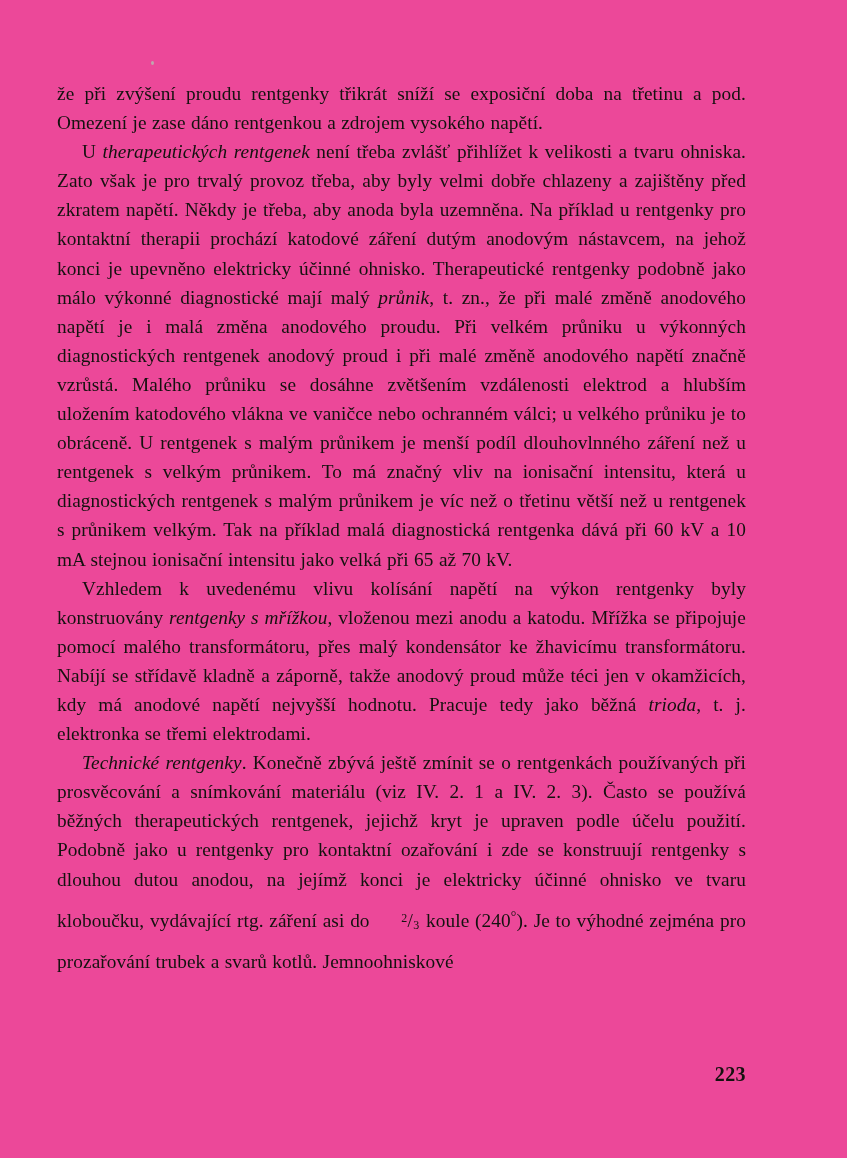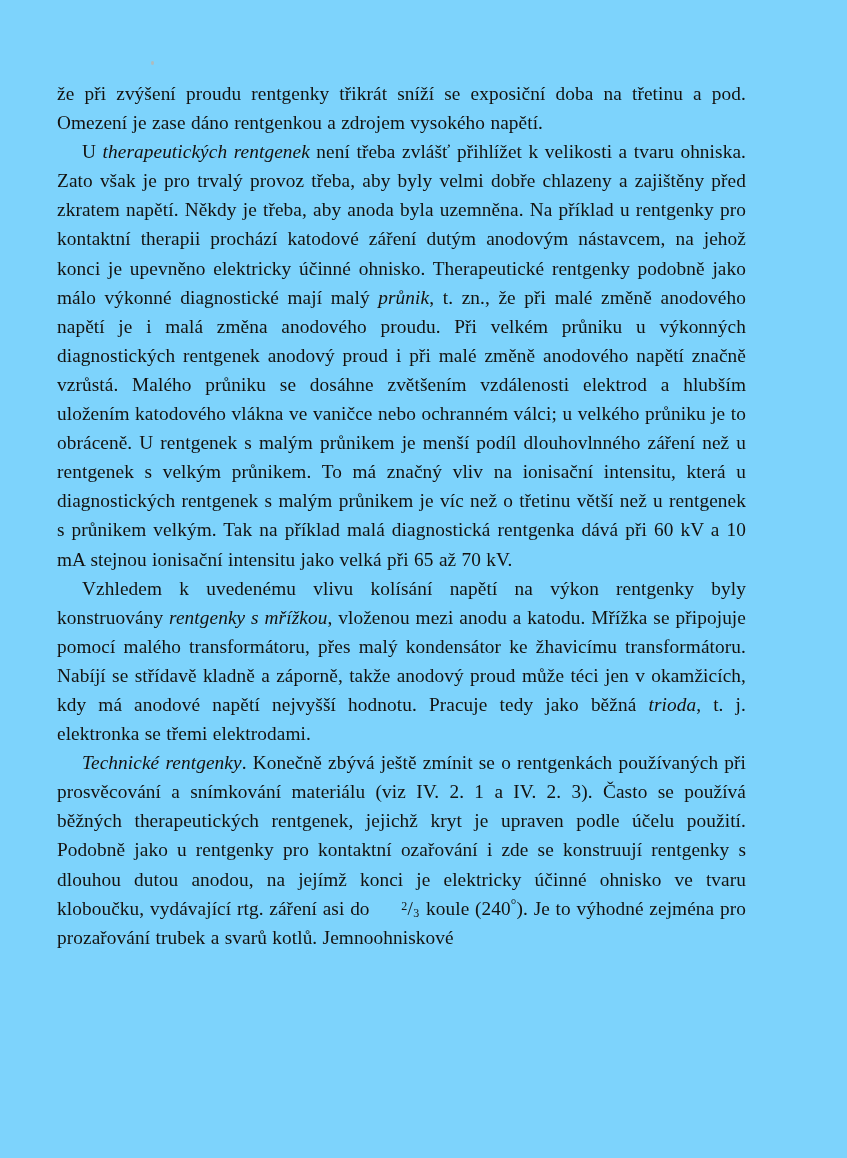--- a/index.html
+++ b/index.html
@@ -14,21 +14,21 @@
     overflow: hidden;
     font-family: "Liberation Serif", "DejaVu Serif", serif;
     color: #14120f;
     -webkit-font-smoothing: antialiased;
   }
 
   
   .page {
     position: absolute;
     inset: 0;
-    background: #7dd3fc;
+    background: #ec4899;
   }
 
   .textblock {
     position: absolute;
     left: 57px;
     top: 79px;
     width: 689px;
   }
 
   p.para {
@@ -49,21 +49,21 @@
 
   em.it {
   }
 
   
   .frac {
     display: inline-block;
     position: relative;
     font-size: 19.3px;
     white-space: nowrap;
-    margin: 0 1px;
+    margin: 12px 1px;
   }
   .frac sup {
     font-size: 0.62em;
     vertical-align: 0.46em;
     line-height: 0;
   }
   .frac .slash {
     font-size: 1em;
     padding: 0 0.2px;
   }
@@ -120,14 +120,15 @@
   <span class="speck"></span>
   <span class="speck2"></span>
 
   <div class="textblock">
     <p class="para">že při zvýšení proudu rentgenky třikrát sníží se exposiční doba na třetinu a pod. Omezení je zase dáno rentgenkou a zdrojem vysokého napětí.</p>
     <p class="para indent">U <em class="it">therapeutických rentgenek</em> není třeba zvlášť přihlížet k velikosti a tvaru ohniska. Zato však je pro trvalý provoz třeba, aby byly velmi dobře chlazeny a zajištěny před zkratem napětí. Někdy je třeba, aby anoda byla uzemněna. Na příklad u rentgenky pro kontaktní therapii prochází katodové záření dutým anodovým nástavcem, na jehož konci je upevněno elektricky účinné ohnisko. Therapeutické rentgenky podobně jako málo výkonné diagnostické mají malý <em class="it">průnik</em>, t. zn., že při malé změně anodového napětí je i malá změna anodového proudu. Při velkém průniku u výkonných diagnostických rentgenek anodový proud i při malé změně anodového napětí značně vzrůstá. Malého průniku se dosáhne zvětšením vzdálenosti elektrod a hlubším uložením katodového vlákna ve vaničce nebo ochranném válci; u velkého průniku je to obráceně. U rentgenek s malým průnikem je menší podíl dlouhovlnného záření než u rentgenek s velkým průnikem. To má značný vliv na ionisační intensitu, která u diagnostických rentgenek s malým průnikem je víc než o třetinu větší než u rentgenek s průnikem velkým. Tak na příklad malá diagnostická rentgenka dává při 60 kV a 10 mA stejnou ionisační intensitu jako velká při 65 až 70 kV.</p>
     <p class="para indent">Vzhledem k uvedenému vlivu kolísání napětí na výkon rentgenky byly konstruovány <em class="it">rentgenky s mřížkou</em>, vloženou mezi anodu a katodu. Mřížka se připojuje pomocí malého transformátoru, přes malý kondensátor ke žhavicímu transformátoru. Nabíjí se střídavě kladně a záporně, takže anodový proud může téci jen v okamžicích, kdy má anodové napětí nejvyšší hodnotu. Pracuje tedy jako běžná <em class="it">trioda</em>, t. j. elektronka se třemi elektrodami.</p>
     <p class="para indent"><em class="it">Technické rentgenky</em>. Konečně zbývá ještě zmínit se o rentgenkách používaných při prosvěcování a snímkování materiálu (viz IV. 2. 1 a IV. 2. 3). Často se používá běžných therapeutických rentgenek, jejichž kryt je upraven podle účelu použití. Podobně jako u rentgenky pro kontaktní ozařování i zde se konstruují rentgenky s dlouhou dutou anodou, na jejímž konci je elektricky účinné ohnisko ve tvaru kloboučku, vydávající rtg. záření asi do <span class="frac"><sup>2</sup><span class="slash">/</span><sub>3</sub></span> koule (240<span class="deg">°</span>). Je to výhodné zejména pro prozařování trubek a svarů kotlů. Jemnoohniskové</p>
   </div>
 
+  <div class="folio">223</div>
 
 </div>
 
 </body></html>

